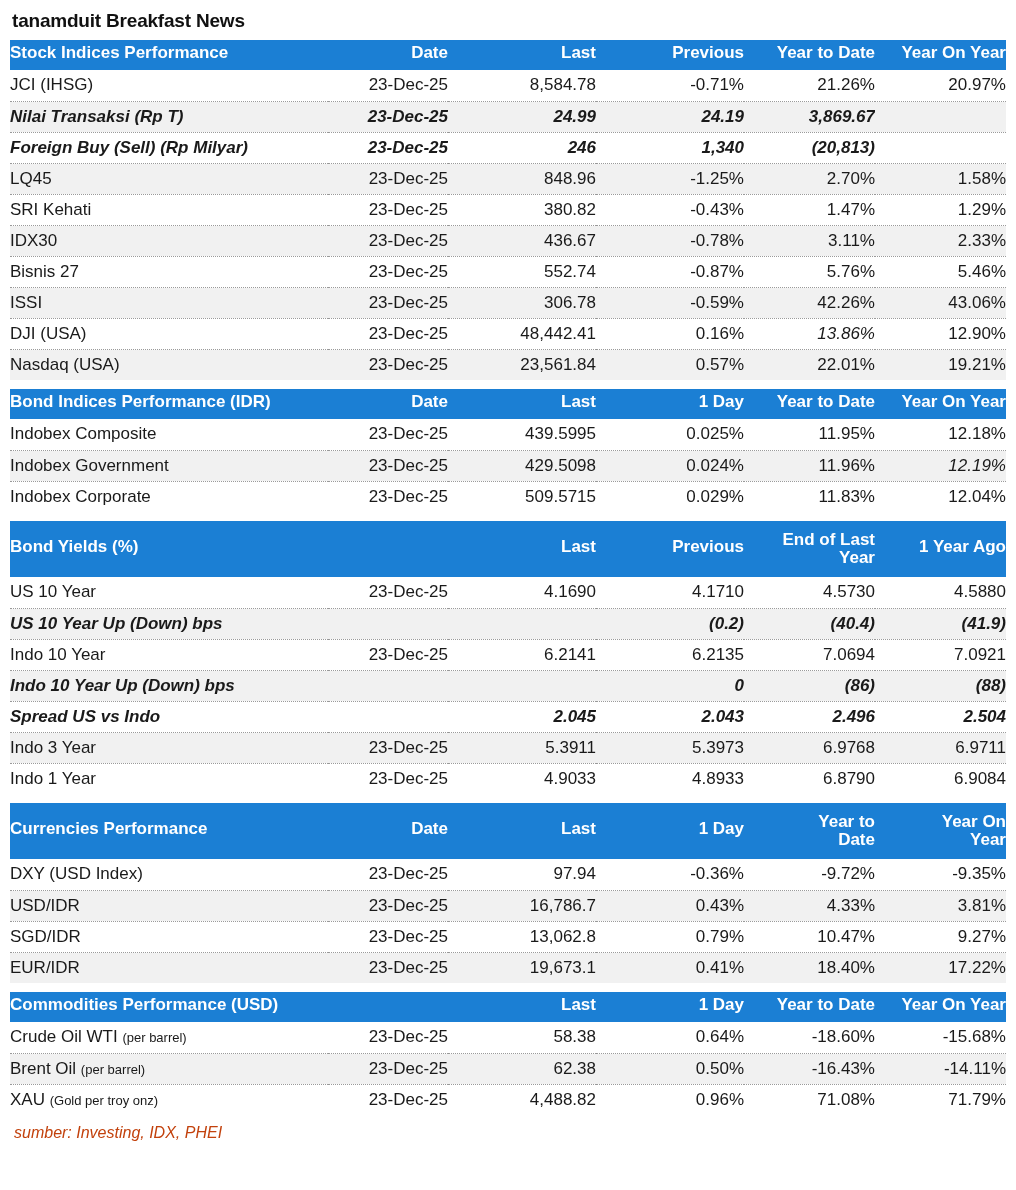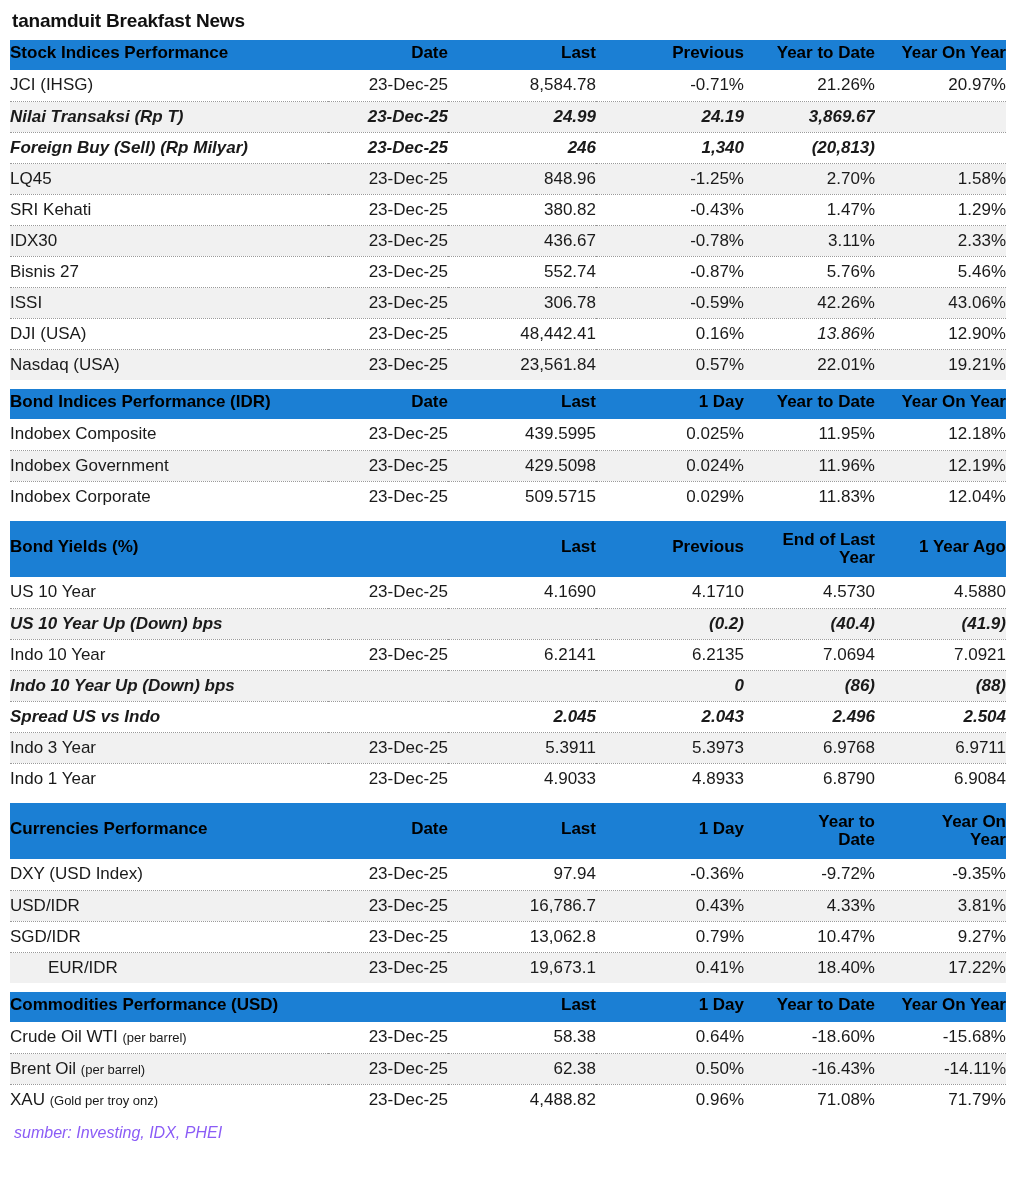--- a/index.html
+++ b/index.html
@@ -28,21 +28,21 @@
     width: 996px;
     border-collapse: collapse;
     table-layout: fixed;
   }
   table.grid td, table.grid th {
     padding: 0;
     margin: 0;
   }
   .hdr td {
     background: #1b7fd4;
-    color: #000000;
+    color: #ffffff;
     font-weight: bold;
     font-size: 17px;
     height: 30px;
     vertical-align: middle;
     padding: 2px 8px;
     box-sizing: border-box;
   }
   .hdr.tall td {
     height: 56px;
   }
@@ -76,21 +76,21 @@
   }
   .row.lastinblock td {
     border-bottom: none;
   }
   .small-unit {
     font-size: 13px;
   }
   .source {
     font-size: 16px;
     font-style: italic;
-    color: #8b5cf6;
+    color: #c2410c;
     padding: 9px 0 8px 4px;
   }
   .clip-hdr-label {
     display: inline-block;
     max-width: 100%;
     overflow: hidden;
     white-space: nowrap;
   }
 </style>
 </head>
@@ -211,21 +211,21 @@
             <td class="r" style="width: 148px;">0.025%</td>
             <td class="r" style="width: 131px;">11.95%</td>
             <td class="r" style="width: 131px;">12.18%</td>
           </tr>
           <tr class="row alt">
             <td class="l" style="width: 318px;">Indobex Government</td>
             <td class="r" style="width: 120px;">23-Dec-25</td>
             <td class="r" style="width: 148px;">429.5098</td>
             <td class="r" style="width: 148px;">0.024%</td>
             <td class="r" style="width: 131px;">11.96%</td>
-            <td class="r" style="width: 131px;">12.19%</td>
+            <td class="r" style="width: 131px; font-style: italic;">12.19%</td>
           </tr>
           <tr class="row plain lastinblock">
             <td class="l" style="width: 318px;">Indobex Corporate</td>
             <td class="r" style="width: 120px;">23-Dec-25</td>
             <td class="r" style="width: 148px;">509.5715</td>
             <td class="r" style="width: 148px;">0.029%</td>
             <td class="r" style="width: 131px;">11.83%</td>
             <td class="r" style="width: 131px;">12.04%</td>
           </tr>
         </tbody>
@@ -337,21 +337,21 @@
           </tr>
           <tr class="row plain">
             <td class="l" style="width: 318px;">SGD/IDR</td>
             <td class="r" style="width: 120px;">23-Dec-25</td>
             <td class="r" style="width: 148px;">13,062.8</td>
             <td class="r" style="width: 148px;">0.79%</td>
             <td class="r" style="width: 131px;">10.47%</td>
             <td class="r" style="width: 131px;">9.27%</td>
           </tr>
           <tr class="row alt lastinblock">
-            <td class="l" style="width: 318px; padding-left: 38px;">EUR/IDR</td>
+            <td class="l" style="width: 318px;">EUR/IDR</td>
             <td class="r" style="width: 120px;">23-Dec-25</td>
             <td class="r" style="width: 148px;">19,673.1</td>
             <td class="r" style="width: 148px;">0.41%</td>
             <td class="r" style="width: 131px;">18.40%</td>
             <td class="r" style="width: 131px;">17.22%</td>
           </tr>
         </tbody>
       </table>
       <div style="height: 9px;"></div>
       <table class="grid">

